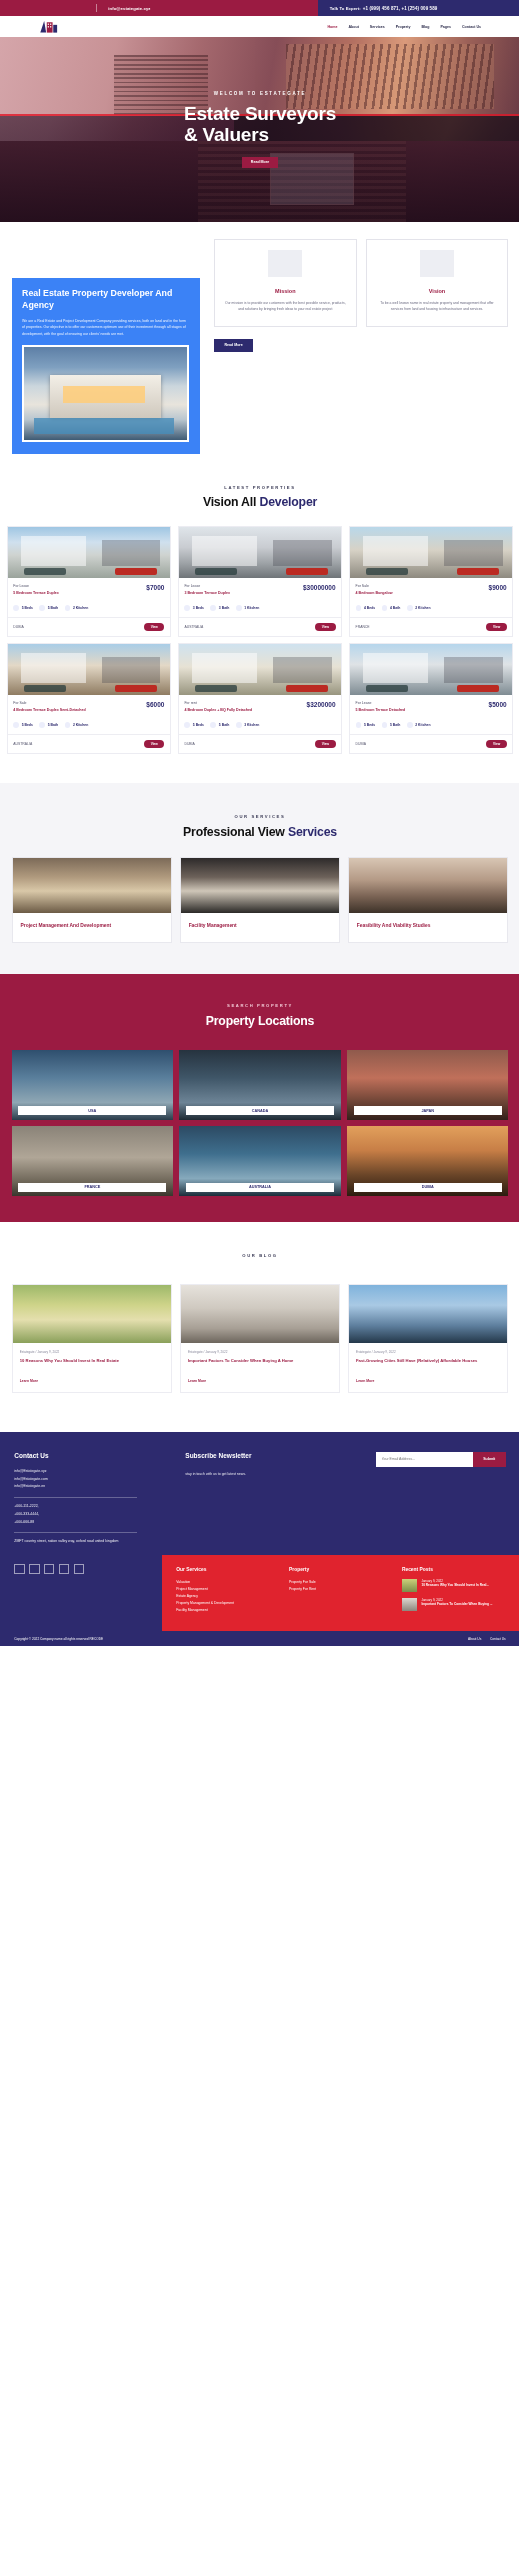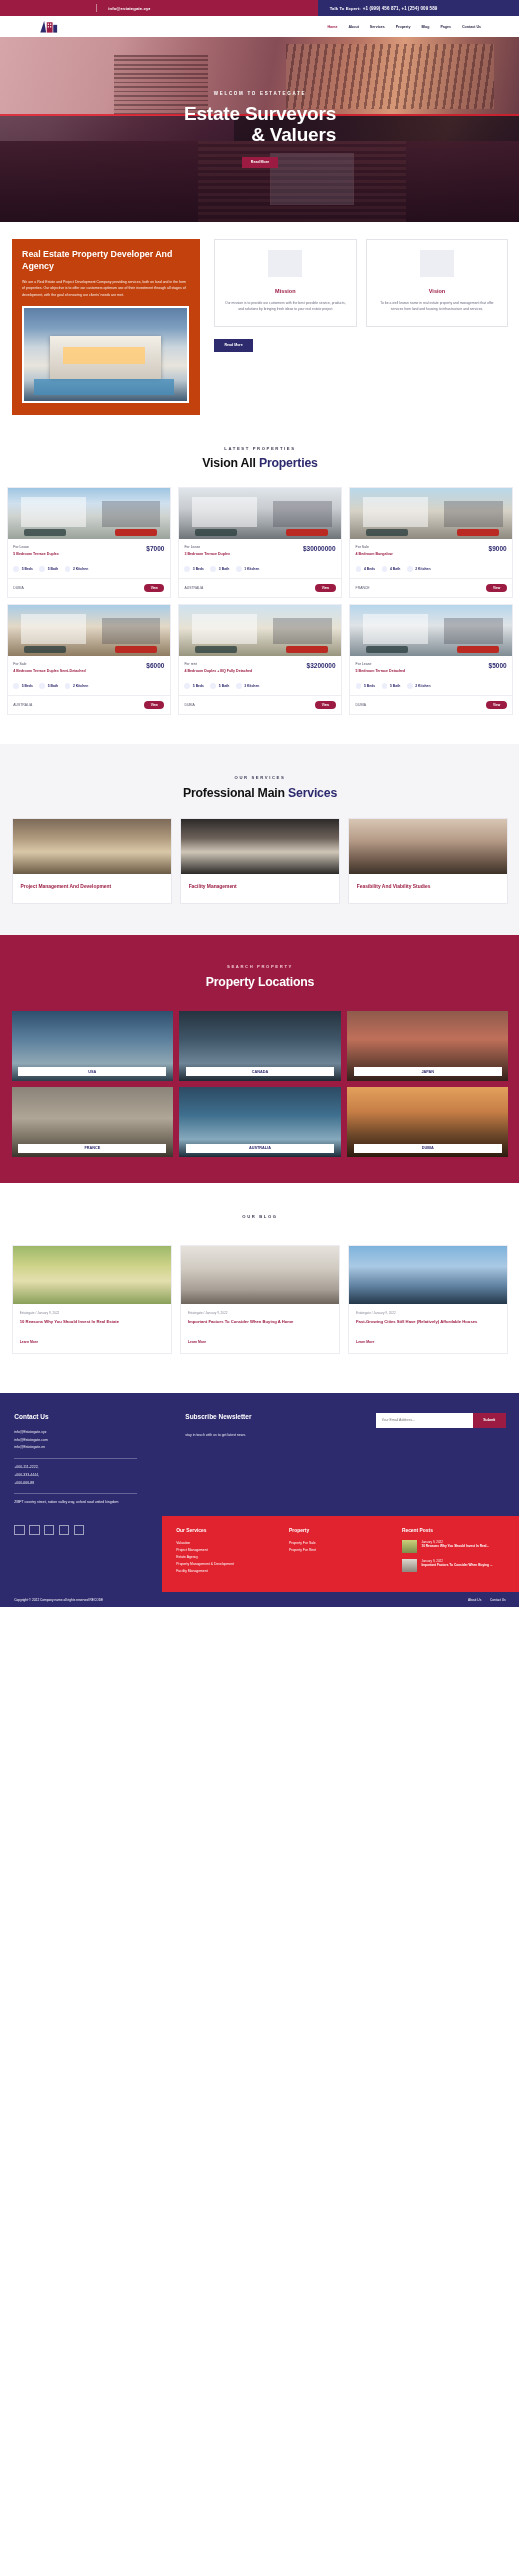--- a/index.html
+++ b/index.html
@@ -38,26 +38,26 @@
     background:repeating-linear-gradient(98deg, rgba(90,50,45,.55) 0 2.6px, rgba(210,150,110,.25) 2.6px 7.8px); }
   .hero-wall { position:absolute; left:22%; top:18px; width:18%; height:60px;
     background:repeating-linear-gradient(0deg, rgba(70,35,40,.55) 0 1.9px, rgba(140,80,80,.25) 1.9px 4.5px); }
   .hero-lowr { position:absolute; left:0; right:0; top:104px; height:81px;
     background:linear-gradient(180deg, rgba(62,26,42,.9), rgba(36,14,28,.97)); }
   .hero-brick { position:absolute; left:38%; top:104px; width:40%; height:81px;
     background:repeating-linear-gradient(0deg, rgba(120,70,70,.30) 0 3.2px, rgba(50,22,32,.5) 3.2px 6.5px); opacity:.6; }
   .hero-win { position:absolute; left:52%; top:116px; width:16%; height:52px; background:rgba(180,180,195,.18); border:1.3px solid rgba(90,55,65,.6); }
   .hero-content { position:absolute; inset:0; display:flex; flex-direction:column; align-items:center; justify-content:center; z-index:3; }
   .hero-eyebrow { color:#fff; font-size:4.5px; letter-spacing:1.7px; font-weight:bold; margin-bottom:7.1px; }
-  .hero-title { color:#fff; font-size:19px; font-weight:bold; line-height:1.14; text-align:right; letter-spacing:-0.2px; }
+  .hero-title { color:#fff; font-size:19px; font-weight:bold; line-height:1.14; text-align:left; letter-spacing:-0.2px; }
   .hero-btn { margin-top:10.4px; background:#9b1b42; color:#fff; font-size:3.6px; font-weight:bold;
               padding:3.9px 9px; border:none; cursor:pointer; }
   
   .about { display:flex; padding:17px 11.7px 0 11.7px; }
-  .about-left { width:188px; background:#c2410c; color:#fff; padding:10.4px 10.4px 11.7px 10.4px; position:relative; }
+  .about-left { width:188px; background:#3b82f6; color:#fff; padding:10.4px 10.4px 11.7px 10.4px; position:relative;margin-top:39px; }
   .about-left h2 { font-size:8.8px; line-height:1.3; font-weight:bold; margin-bottom:6.5px; }
   .about-left p { font-size:3.5px; line-height:1.85; opacity:.93; margin-bottom:7.8px; }
   .about-img { height:97px; border:2.6px solid #fff; position:relative; overflow:hidden;
       background:linear-gradient(180deg,#5d7fa6 0%,#7fa0c0 22%,#cbd6dd 42%,#e8e4dc 62%,#b9c6cf 78%,#3f5b74 100%); }
   .about-img .house { position:absolute; left:16%; top:30%; width:68%; height:46%;
       background:linear-gradient(180deg,#f3efe7,#cfc8bd); box-shadow:0 1.3px 3.9px rgba(0,0,0,.35); }
   .about-img .glow { position:absolute; left:24%; top:42%; width:50%; height:18%; background:rgba(255,205,120,.85); filter:blur(0.6px); }
   .about-img .pool { position:absolute; left:6%; bottom:6%; width:86%; height:18%; background:rgba(70,140,185,.8); }
   .about-right { flex:1; padding-left:14.3px; }
   .mv-row { display:flex; gap:9px; }
@@ -240,21 +240,21 @@
         <h3>Vision</h3>
         <p>To be a well known name in real estate property and management that offer services from land and housing to infrastructure and services.</p>
       </div>
     </div>
     <button class="readmore">Read More</button>
   </div>
 </section>
 
 <div class="sec-head">
   <div class="sec-eyebrow">LATEST PROPERTIES</div>
-  <div class="sec-title"><span>Vision All </span><em>Properties</em></div>
+  <div class="sec-title"><span>Vision All </span><em>Developer</em></div>
 </div>
 <div class="prop-grid" id="prop-grid">
     <div class="prop-card">
       <div class="prop-img pi1">
         <div class="b1"></div>
         <div class="b2"></div>
         <div class="car"></div>
         <div class="car red"></div>
       </div>
       <div class="prop-body">
@@ -458,21 +458,21 @@
       <div class="prop-foot">
         <span class="prop-loc">DUBIA</span>
         <button class="view-btn">View</button>
       </div>
     </div>
   </div>
 
 <div class="services-wrap">
   <div class="sec-head">
     <div class="sec-eyebrow">OUR SERVICES</div>
-    <div class="sec-title"><span>Professional Main </span><em>Services</em></div>
+    <div class="sec-title"><span>Professional View </span><em>Services</em></div>
   </div>
   <div class="svc-grid">
     <div class="svc-card">
       <div class="svc-img si1"></div>
       <div class="svc-body">
           <h3>Project Management And Development</h3>
         </div>
     </div>
     <div class="svc-card">
       <div class="svc-img si2"></div>

